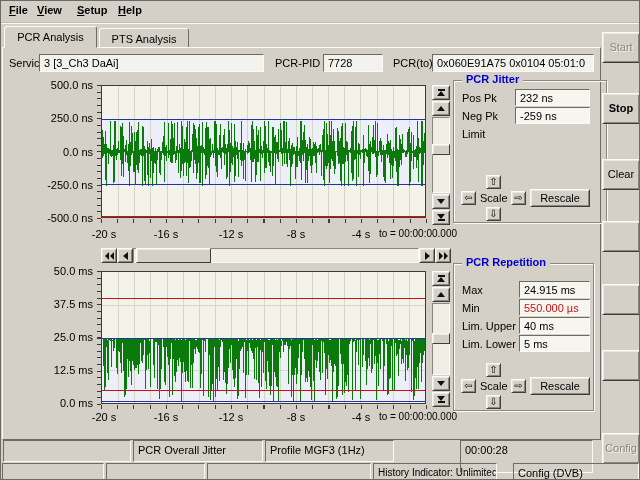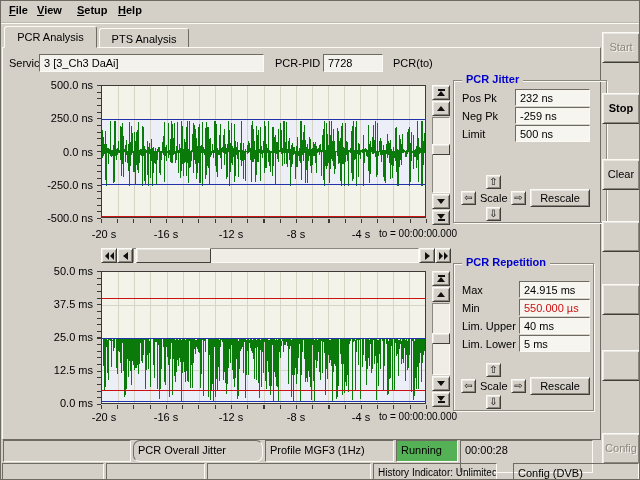--- a/index.html
+++ b/index.html
@@ -76,20 +76,21 @@
 
   <div class="raised abs" style="left:1px;top:46px;width:597px;height:391px;z-index:2;"></div>
 
   <div class="abs" style="z-index:4;left:0;top:0;width:640px;height:480px;pointer-events:none;">
 
     <span class="lbl abs" style="left:8px;top:56px;">Service</span>
     <div class="field abs" style="left:38px;top:53px;width:225px;height:18px;">3 [3_Ch3 DaAi]</div>
     <span class="lbl abs" style="left:274px;top:56px;">PCR-PID</span>
     <div class="field abs" style="left:322px;top:53px;width:60px;height:18px;">7728</div>
     <span class="lbl abs" style="left:392px;top:56px;">PCR(to)</span>
+    <div class="field abs" style="left:431px;top:53px;width:162px;height:18px;">0x060E91A75  0x0104  05:01:0</div>
 
     <div class="ylab abs" style="left:40px;top:78px;">500.0 ns</div>
     <div class="ylab abs" style="left:40px;top:111px;">250.0 ns</div>
     <div class="ylab abs" style="left:40px;top:145px;">0.0 ns</div>
     <div class="ylab abs" style="left:40px;top:178px;">-250.0 ns</div>
     <div class="ylab abs" style="left:40px;top:211px;">-500.0 ns</div>
     <div class="yticks abs" style="left:96px;top:84px;height:134px;"></div>
 
     <div class="plot abs" style="left:100px;top:84px;width:325px;height:133px;">
       <svg id="jitter-svg" width="323" height="131" shape-rendering="crispEdges">
@@ -206,21 +207,20 @@
         </div>
     </div>
 
     <div class="group abs" style="left:452px;top:79px;width:154px;height:143px;pointer-events:auto;padding-left:20px;">
       <span class="group-title">PCR Jitter</span>
       <span class="lbl abs" style="left:8px;top:11px;">Pos Pk</span>
       <div class="vfield abs" style="left:61px;top:8px;width:75px;height:17px;">232 ns</div>
       <span class="lbl abs" style="left:8px;top:29px;">Neg Pk</span>
       <div class="vfield abs" style="left:61px;top:26px;width:75px;height:17px;">-259 ns</div>
       <span class="lbl abs" style="left:8px;top:47px;">Limit</span>
-      <div class="vfield abs" style="left:61px;top:44px;width:75px;height:17px;">500 ns</div>
       <div class="btn sarrow abs" style="left:32px;top:94px;"><span>⇧</span></div>
       <div class="btn sarrow abs" style="left:7px;top:110px;"><span>⇦</span></div>
       <span class="lbl abs" style="left:26px;top:111px;">Scale</span>
       <div class="btn sarrow abs" style="left:57px;top:110px;"><span>⇨</span></div>
       <div class="btn sarrow abs" style="left:32px;top:126px;"><span>⇩</span></div>
       <div class="btn abs" style="left:76px;top:108px;width:60px;height:18px;padding-top:2px;">Rescale</div>
     </div>
 
     <div class="group abs" style="left:452px;top:262px;width:141px;height:148px;pointer-events:auto;">
       <span class="group-title">PCR Repetition</span>
@@ -242,23 +242,22 @@
 
     <div class="btn abtn abs disabled" style="left:601px;top:31px;pointer-events:auto;">Start</div>
     <div class="btn abtn abs" style="left:601px;top:92px;font-weight:bold;pointer-events:auto;">Stop</div>
     <div class="btn abtn abs" style="left:601px;top:158px;pointer-events:auto;">Clear</div>
     <div class="btn abtn abs" style="left:601px;top:220px;pointer-events:auto;"></div>
     <div class="btn abtn abs" style="left:601px;top:283px;pointer-events:auto;"></div>
     <div class="btn abtn abs" style="left:601px;top:349px;pointer-events:auto;"></div>
     <div class="btn abtn abs disabled" style="left:601px;top:432px;pointer-events:auto;">Config</div>
 
     <div class="scell abs" style="left:2px;top:439px;width:128px;height:22px;"></div>
-    <div class="scell abs" style="left:132px;top:439px;width:130px;height:22px;border-radius:7px;">PCR Overall Jitter</div>
+    <div class="scell abs" style="left:132px;top:439px;width:130px;height:22px;">PCR Overall Jitter</div>
     <div class="scell abs" style="left:264px;top:439px;width:129px;height:22px;">Profile MGF3 (1Hz)</div>
-    <div class="scell abs" style="left: 395px; top: 439px; width: 62px; height: 22px; background: rgb(85, 177, 85);" id="status-running">Running</div>
     <div class="scell abs" style="left:459px;top:439px;width:133px;height:33px;">00:00:28</div>
 
     <div class="scell abs" style="left:1px;top:462px;width:102px;height:17px;"></div>
     <div class="scell abs" style="left:105px;top:462px;width:99px;height:17px;"></div>
     <div class="scell abs" style="left:206px;top:462px;width:164px;height:17px;"></div>
     <div class="scell abs" style="left:372px;top:462px;width:124px;height:17px;font-size:10px;">History Indicator: Unlimited</div>
     <div class="scell abs" style="left:512px;top:462px;width:126px;height:18px;">Config (DVB)</div>
   </div>
 </div>
 

